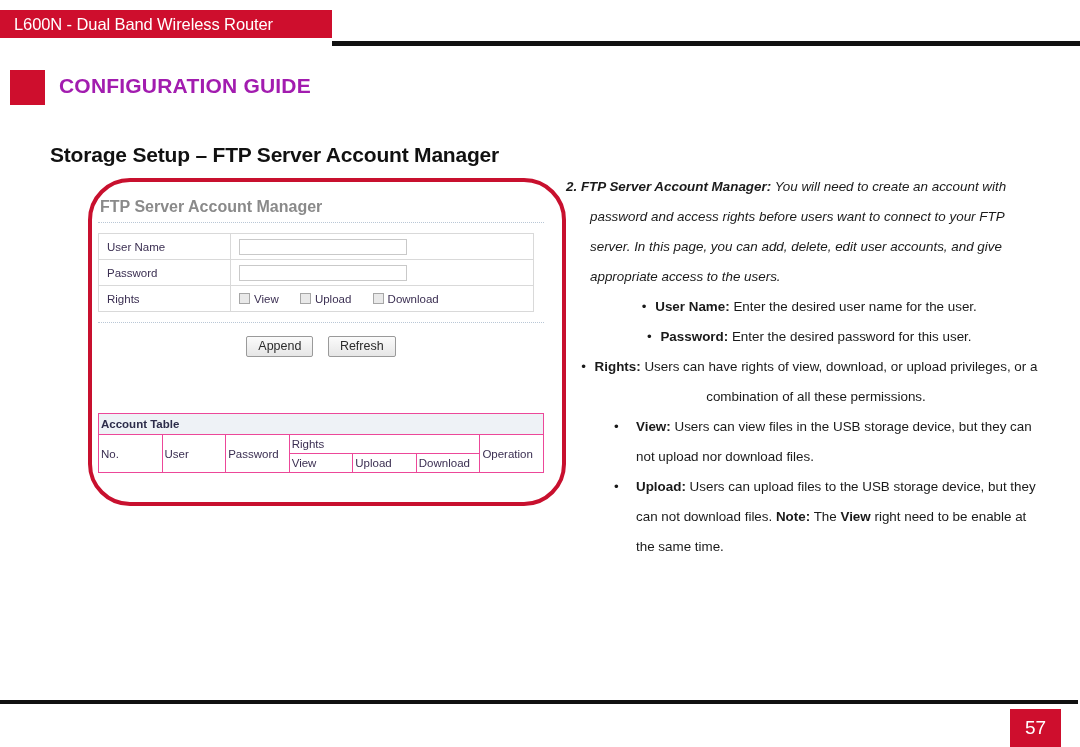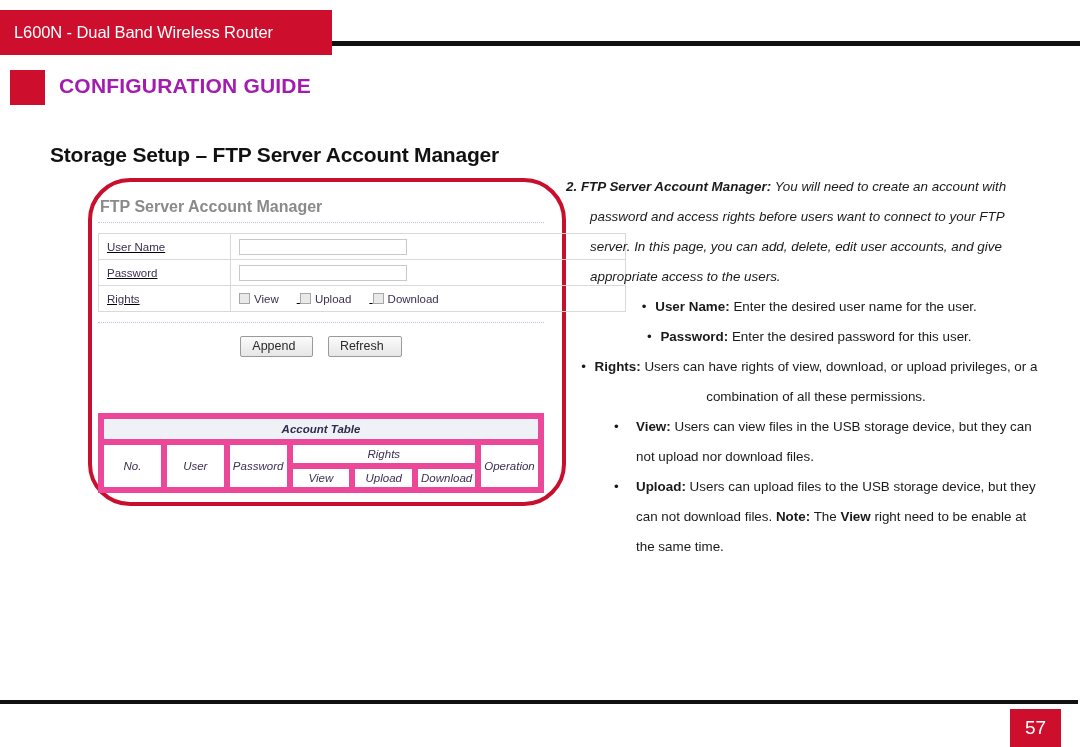--- a/index.html
+++ b/index.html
@@ -10,21 +10,21 @@
     width: 1080px; height: 747px;
     position: relative;
     font-family: "Liberation Sans", sans-serif;
     overflow: hidden;
   }
 
   
   .hdr-bar {
     position: absolute;
     left: 0; top: 10px;
-    width: 332px; height: 45px;
+    width: 332px; height: 28px;
     background: #CE0E2D;
     display: flex; align-items: center;
   }
   .hdr-bar-text {
     color: #ffffff;
     font-size: 16.5px;
     padding-left: 14px;
     letter-spacing: -0.1px;
     white-space: nowrap;
   }
@@ -82,24 +82,23 @@
     font-size: 16px;
     font-weight: bold;
     color: #8a8a8a;
     padding: 6px 2px 6px 2px;
     border-bottom: 1px dotted #b9c7d6;
     letter-spacing: 0px;
   }
 
   table.ui-table {
     border-collapse: collapse;
-    width: 528px;
+    width: 436px;
     table-layout: fixed;
     margin-top: 10px;
-    text-decoration: underline;
   }
   table.ui-table td {
     border: 1px solid #d9d9d9;
     font-size: 11.5px;
     color: #3b2f52;
     font-family: "Liberation Sans", sans-serif;
     padding: 4px 8px;
     height: 17px;
     vertical-align: middle;
   }
@@ -139,39 +138,38 @@
     text-align: center;
   }
   .ui-btn {
     display: inline-block;
     font-size: 12.5px;
     font-family: "Liberation Sans", sans-serif;
     color: #2b2b2b;
     background: linear-gradient(#fbfbfb, #e6e6e6);
     border: 1px solid #9a9a9a;
     border-radius: 2px;
-    padding: 2px 17px 3px 11px;
+    padding: 2px 11px 3px 11px;
     margin: 0 5px;
   }
 
   table.acct-table {
     border-collapse: collapse;
     width: 446px;
     table-layout: fixed;
     margin-top: 56px;
   }
   table.acct-table th, table.acct-table td {
-    border: 6px solid #ec4899;
+    border: 1px solid #ec4899;
     font-size: 11.5px;
     font-weight: normal;
     color: #3b2f52;
     font-family: "Liberation Sans", sans-serif;
-    text-align: center;
+    text-align: left;
     padding: 3px 2px;
-    font-style: italic;
   }
   table.acct-table th.acct-cap {
     background: #eef2f6;
     font-weight: bold;
     color: #2c2c4a;
     padding: 4px 2px;
   }
 
   
   .text-col {

